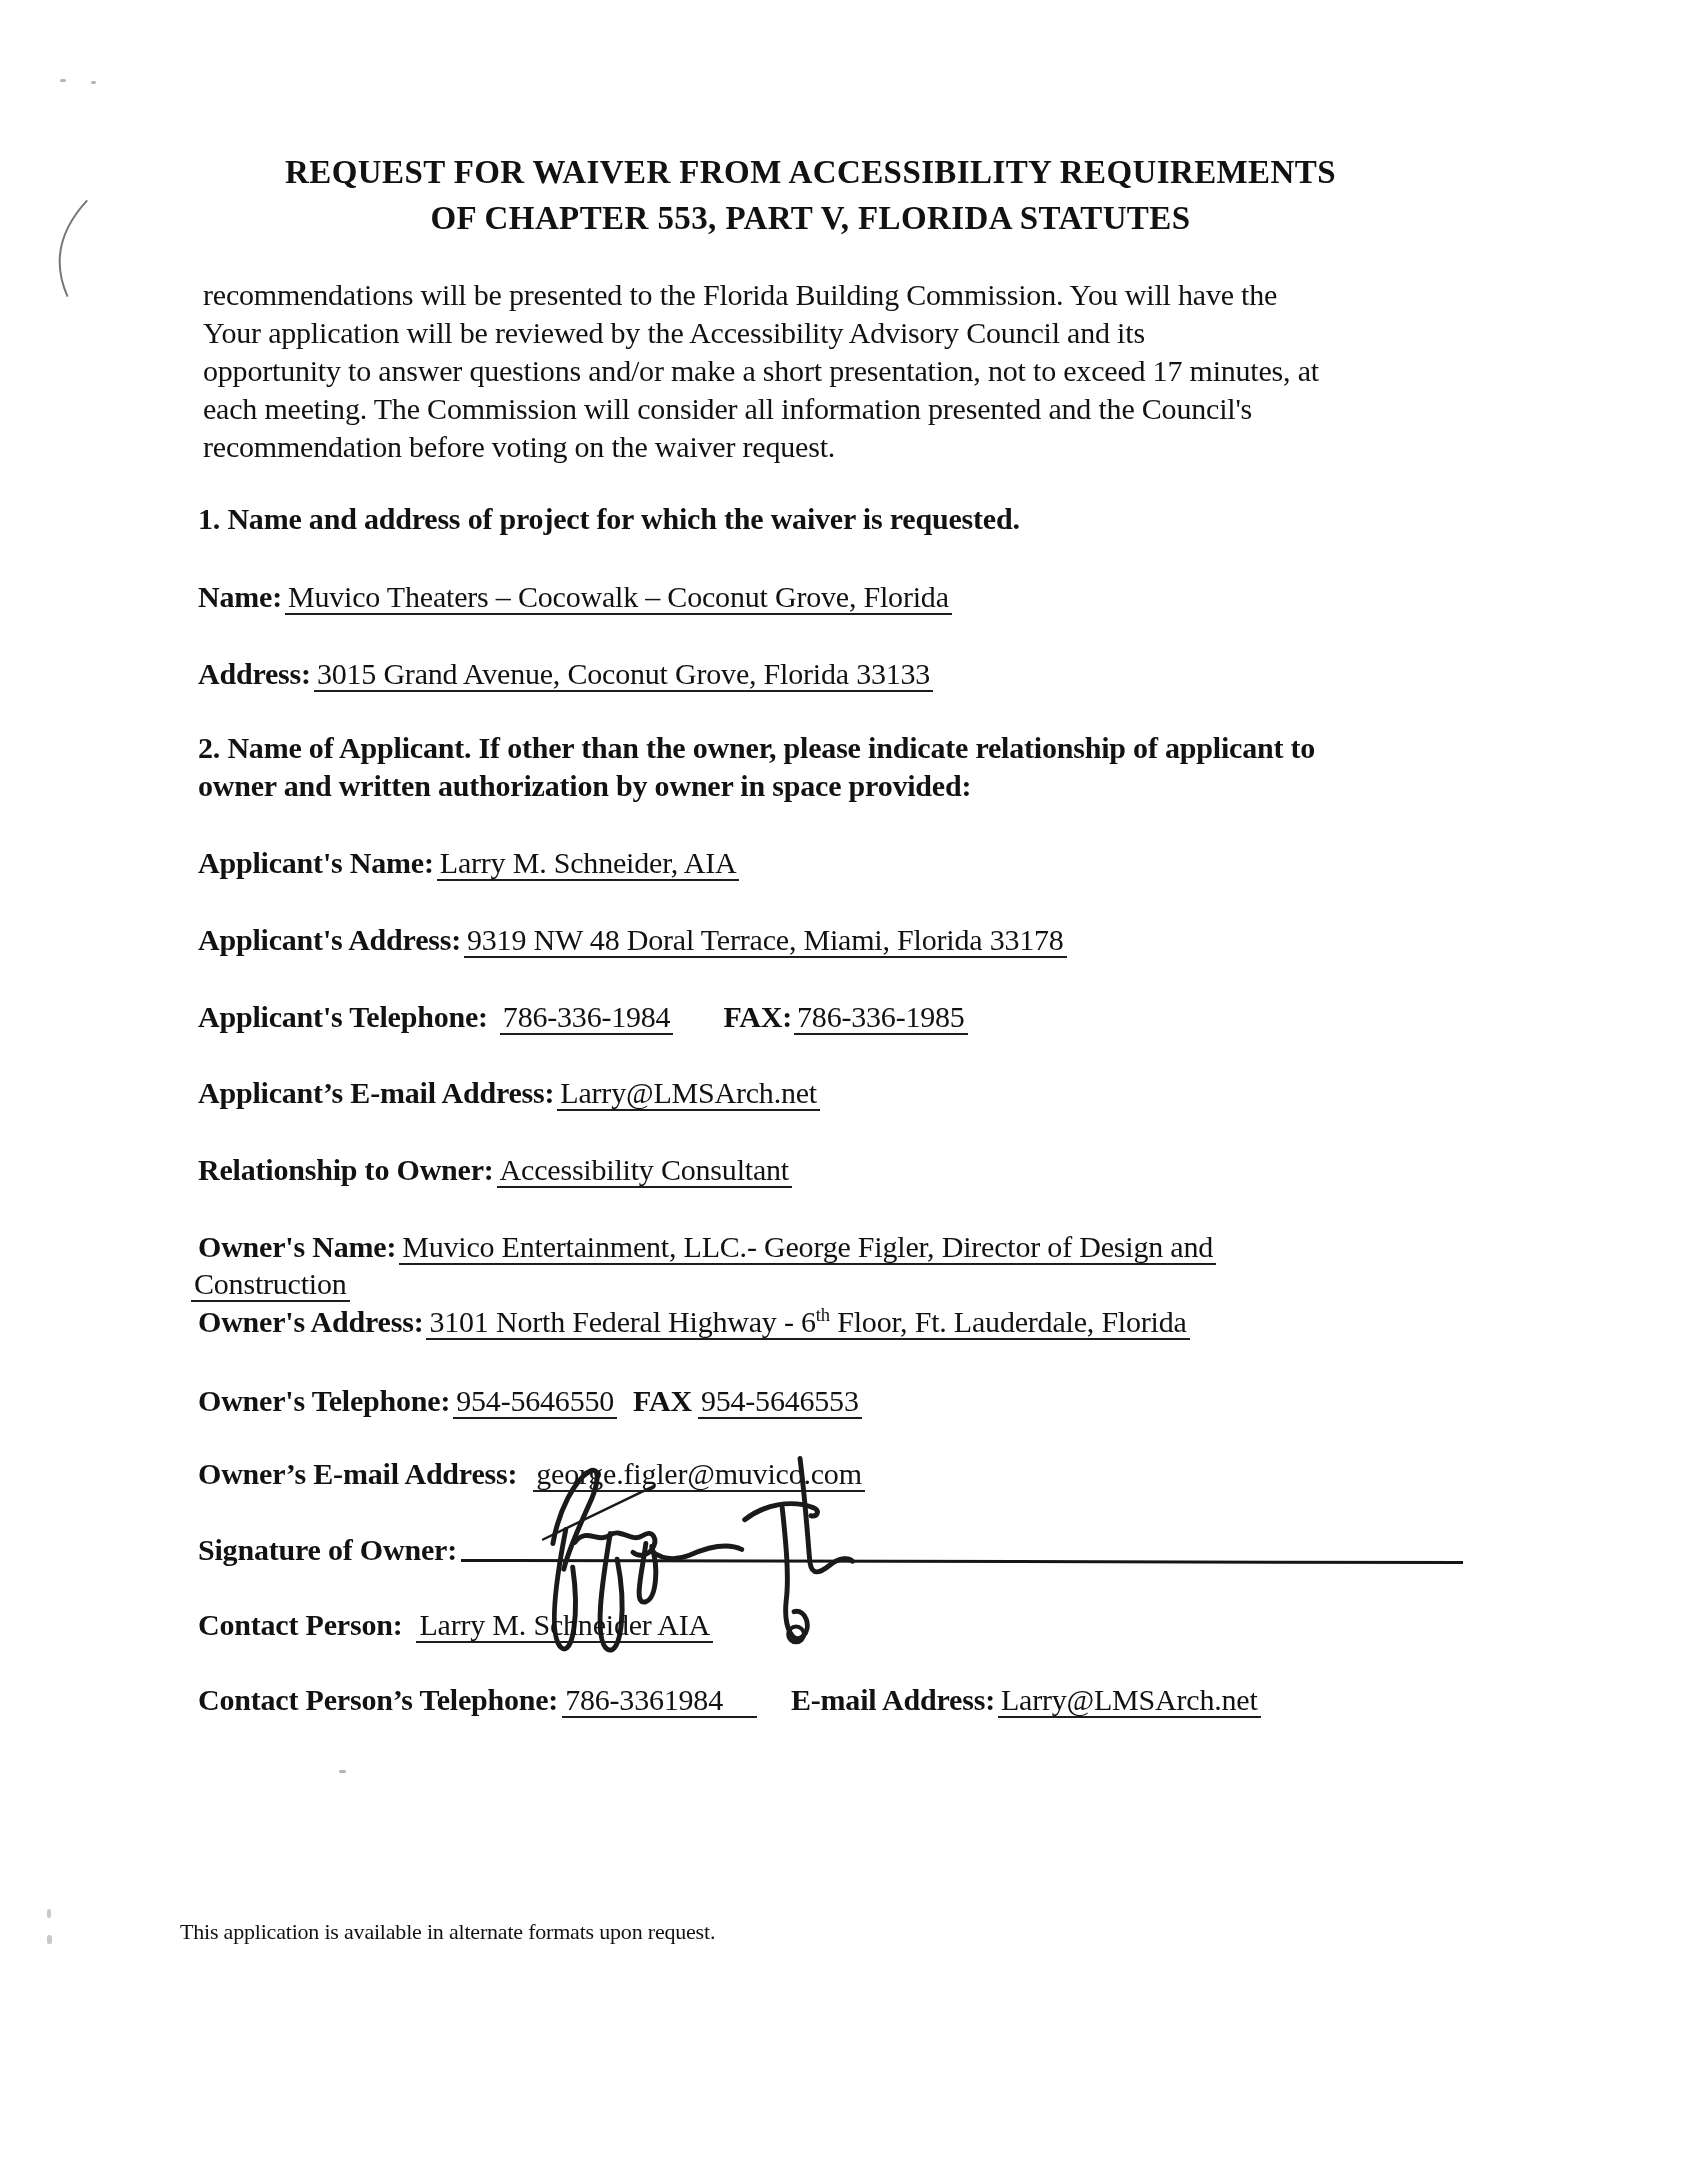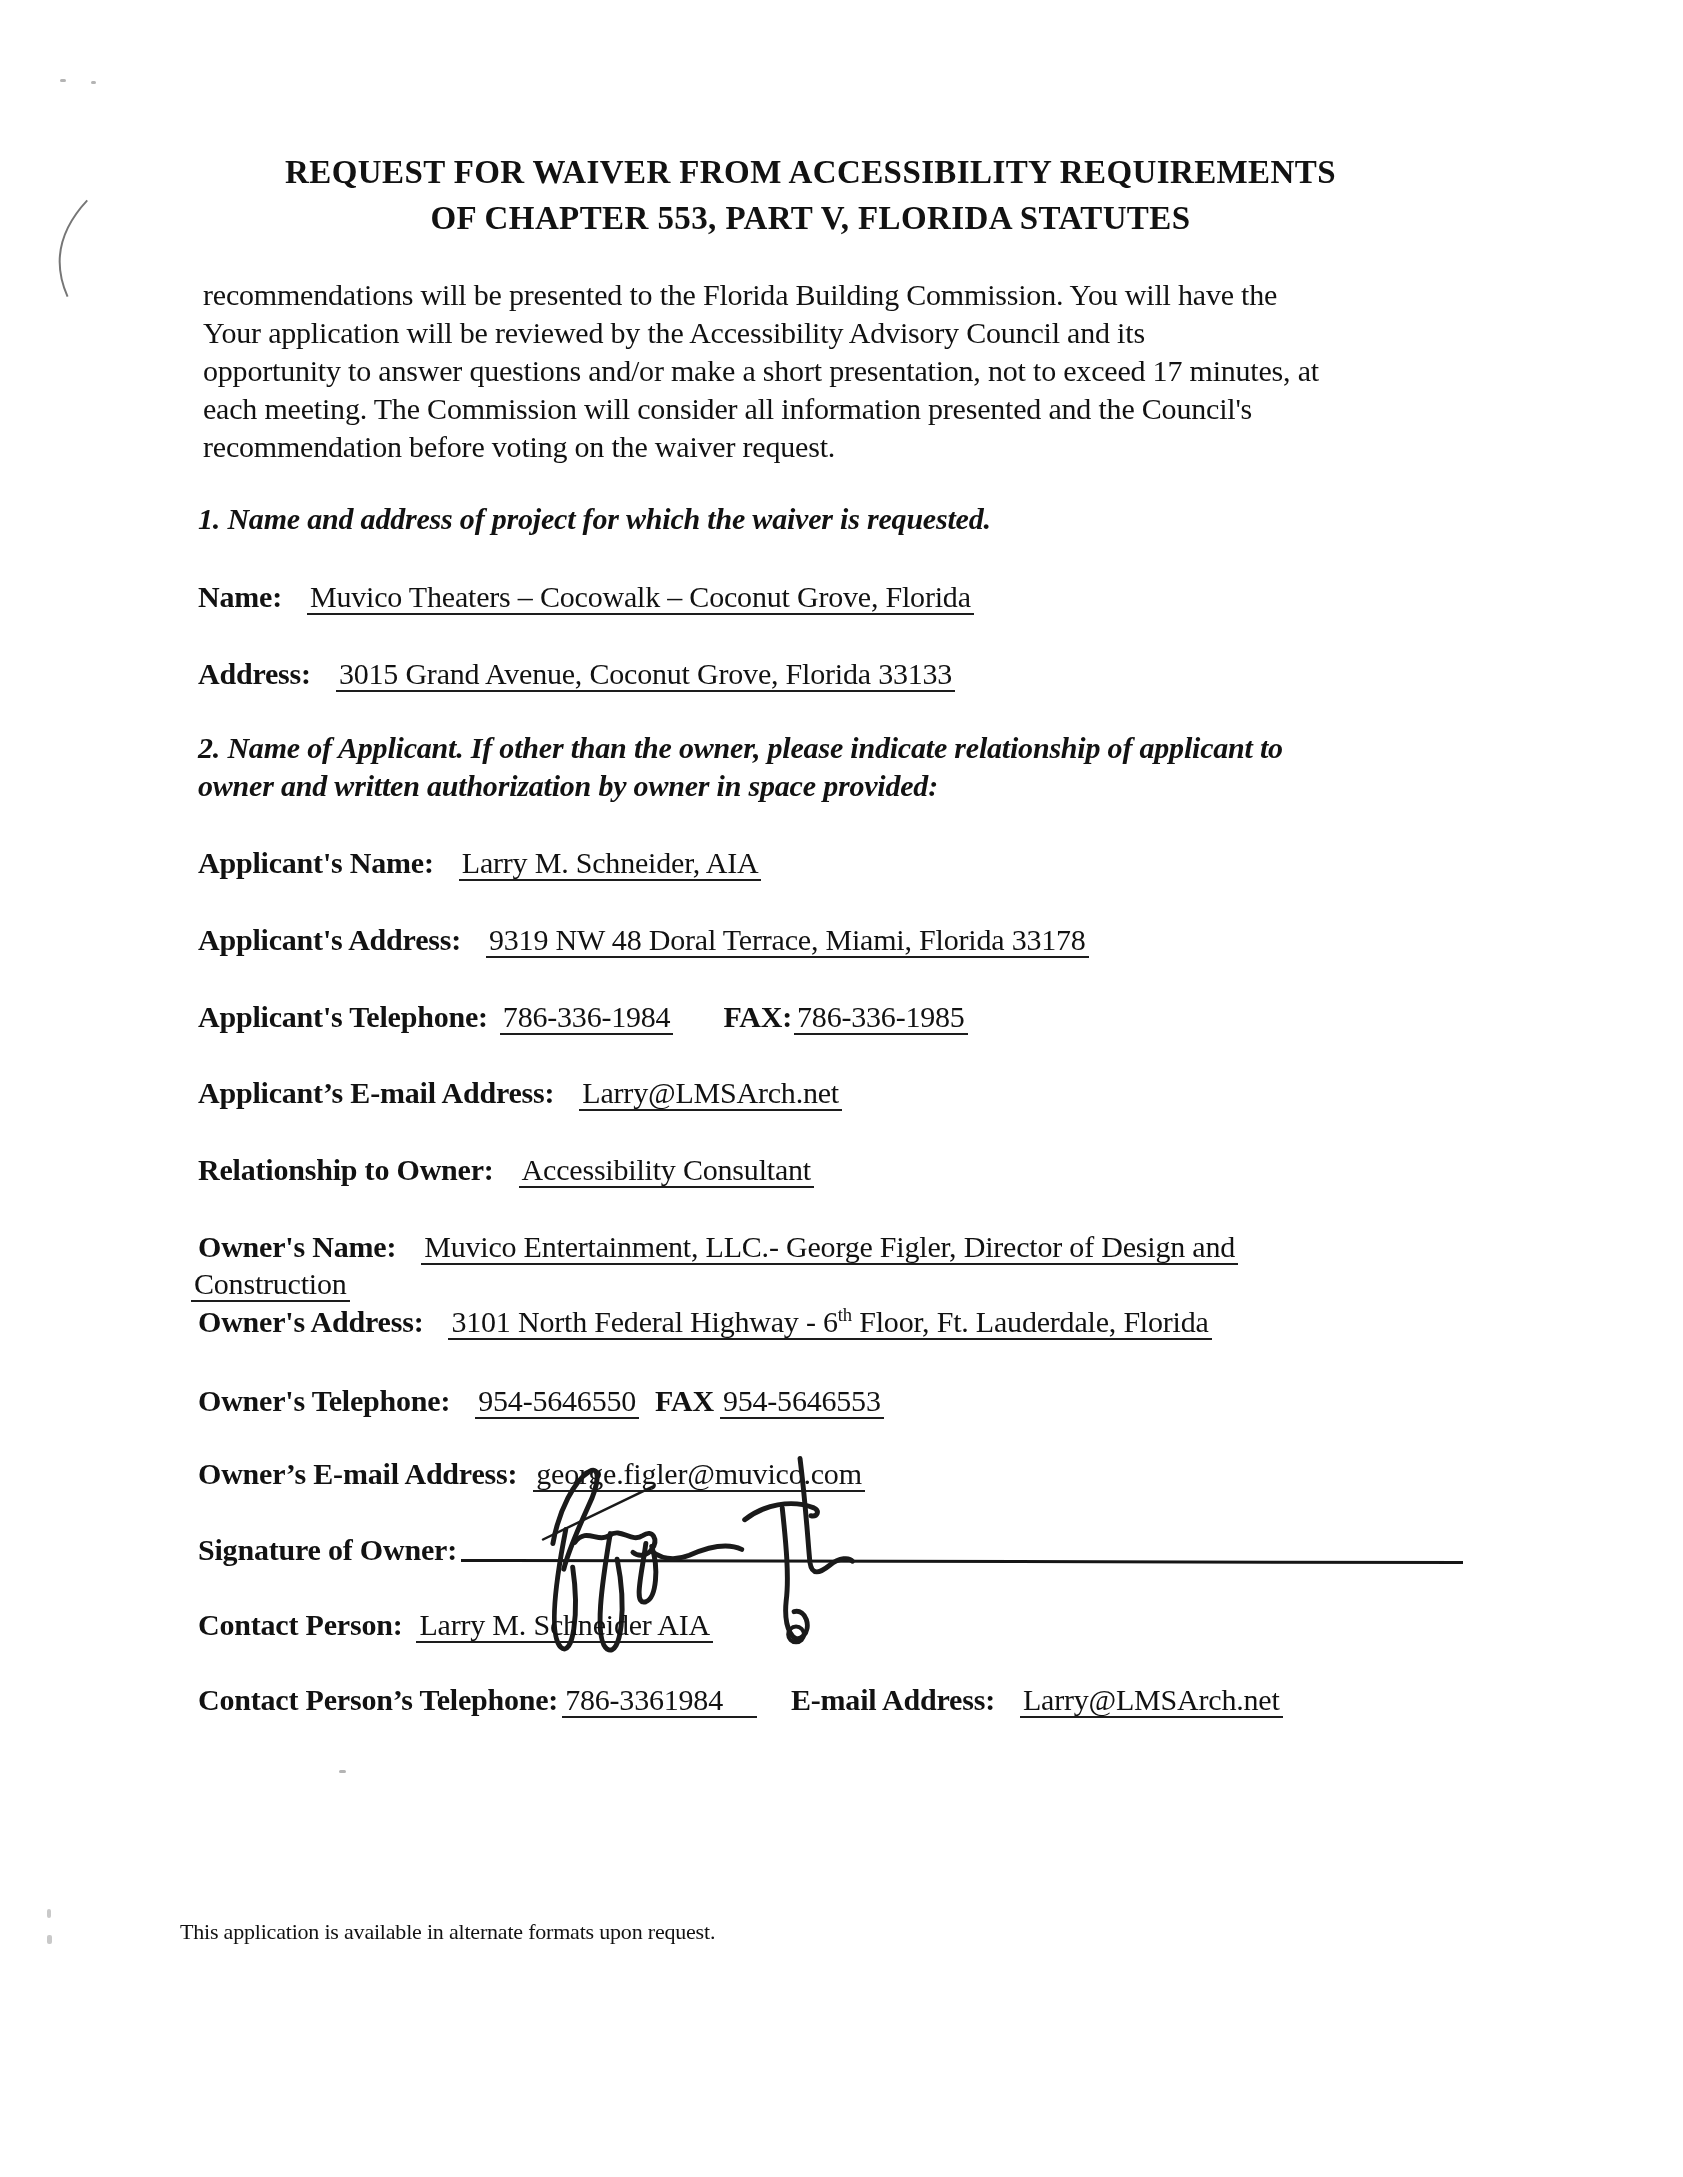--- a/index.html
+++ b/index.html
@@ -11,23 +11,23 @@
     color:#121212;
     overflow:hidden;
   }
   .title{
     position:absolute;top:149px;left:0;width:1621px;
     text-align:center;font-weight:bold;font-size:33px;line-height:46px;
     letter-spacing:0.4px;
   }
   .intro{position:absolute;top:276px;left:203px;font-size:30px;line-height:38px;letter-spacing:-0.2px;}
   .row{position:absolute;left:198px;font-size:30px;line-height:38px;white-space:nowrap;letter-spacing:-0.2px;}
-  .heading{font-weight:bold;font-style:italic;}
+  .heading{font-weight:bold;}
   .lbl{font-weight:bold;}
-  .val{border-bottom:2px solid #1d1d1d;padding:0 3px;margin-left:25px;}
+  .val{border-bottom:2px solid #1d1d1d;padding:0 3px;margin-left:3px;}
   .fax-gap{margin-left:50px;}
   .fax-gap-sm{margin-left:16px;}
   .email-gap{margin-left:34px;}
   .pad-r{padding-right:34px;}
   sup{font-size:.62em;vertical-align:super;line-height:0;}
   .sig-line{position:absolute;left:461px;top:1560px;width:1002px;height:0;border-top:3px solid #161616;transform:rotate(.12deg);}
   .footer{position:absolute;left:180px;top:1911px;font-size:22px;line-height:41px;letter-spacing:-0.2px;}
   .artifact{position:absolute;background:#777;opacity:.55;border-radius:2px;}
   svg{position:absolute;overflow:visible;}
 </style>

